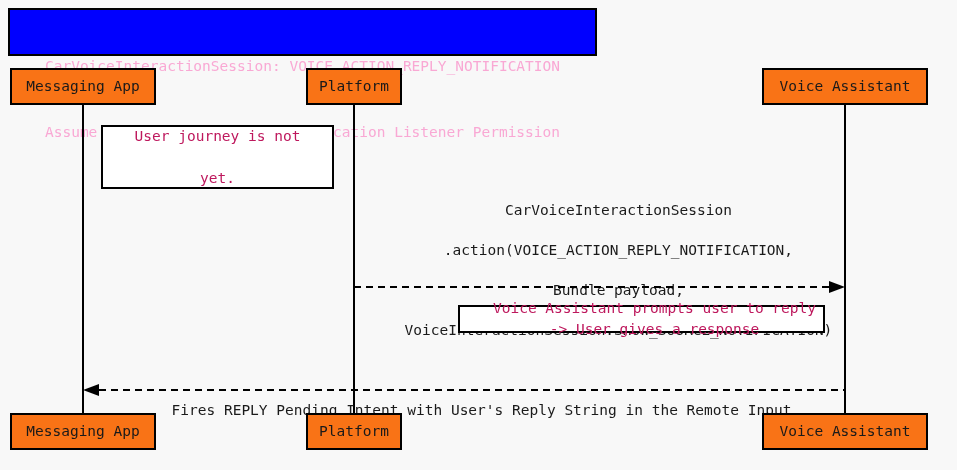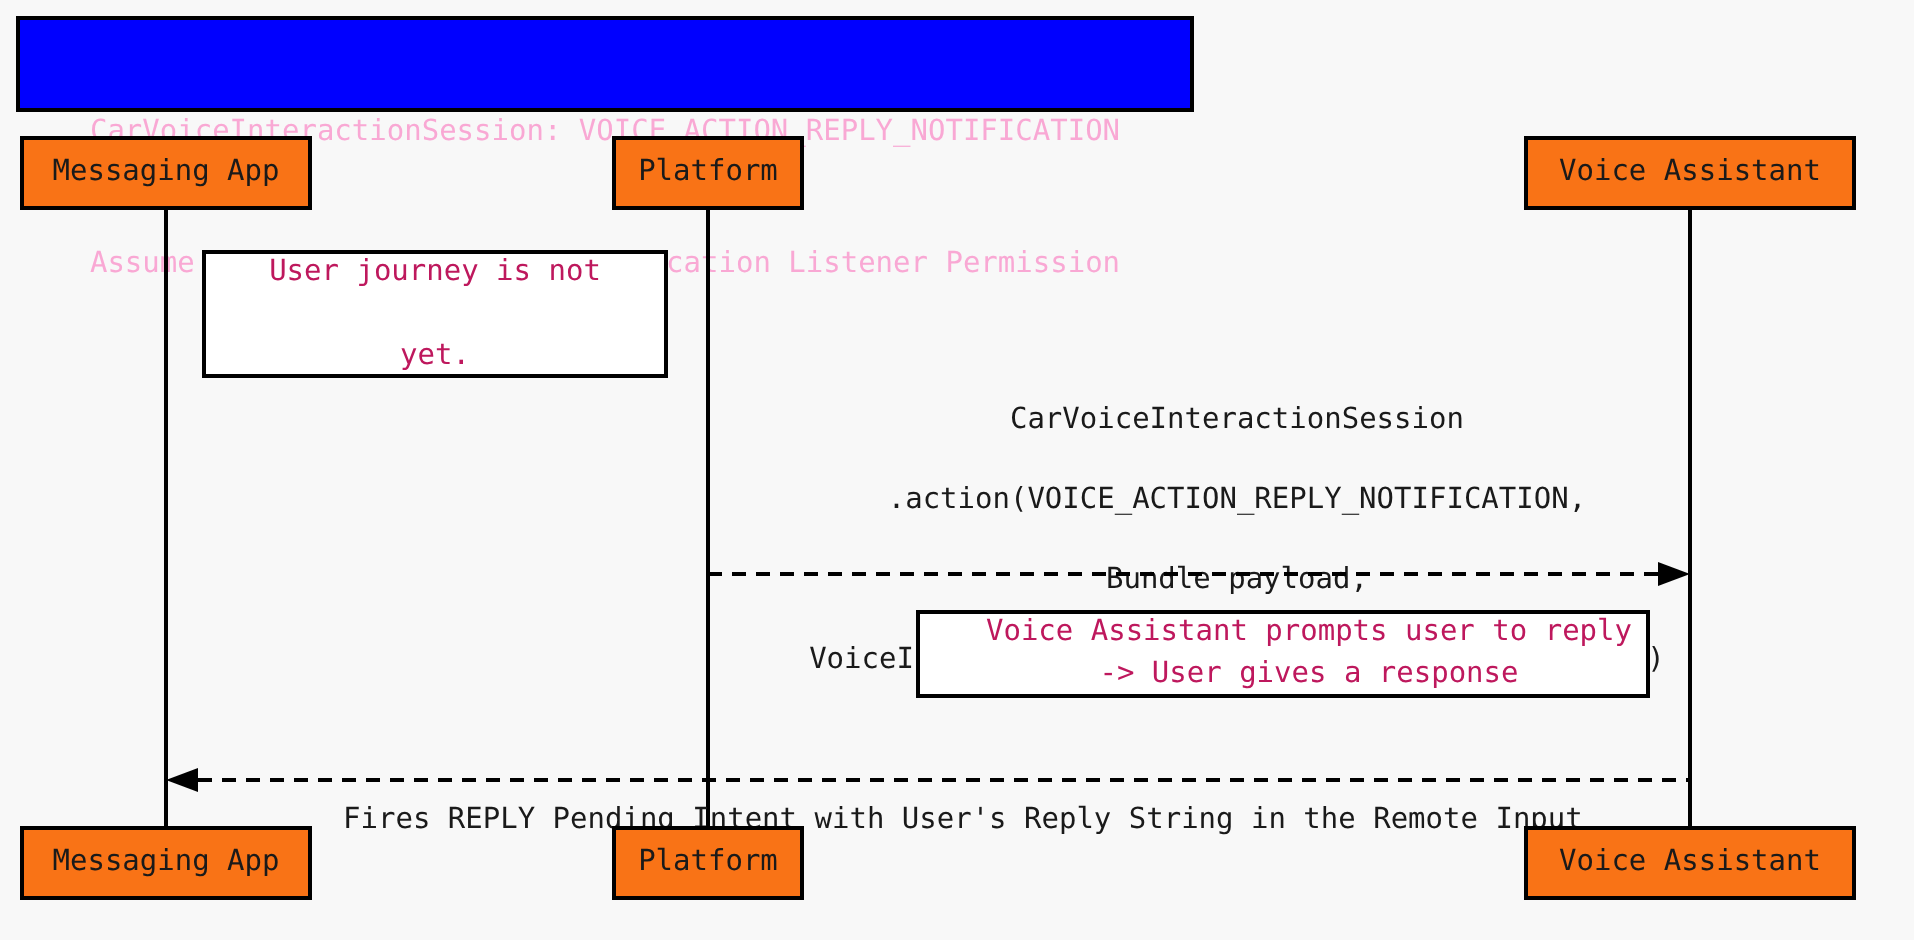--- a/index.html
+++ b/index.html
@@ -125,21 +125,21 @@
     <span>.action(VOICE_ACTION_REPLY_NOTIFICATION,</span><br>
     <span>Bundle payload,</span><br>
     <span>VoiceInteractionSession.SHOW_SOURCE_NOTIFICATION)</span>
   </div>
 
   <svg class="arrow-svg" style="left:354px; top:280px;" width="491" height="14" viewBox="0 0 491 14">
     <line x1="0" y1="7" x2="478" y2="7" stroke="#000000" stroke-width="2" stroke-dasharray="7,5"></line>
     <polygon points="491,7 475,1 475,13" fill="#000000"></polygon>
   </svg>
 
-  <div class="note" style="left:458px; top:305px; width:367px; height:44px;padding-left:26px;">
+  <div class="note" style="left:458px; top:305px; width:367px; height:28px;padding-left:26px;">
     <span class="note-text"><span>Voice Assistant prompts user to reply</span><br><span>-&gt; User gives a response</span></span>
   </div>
 
   <div class="msg-label" style="left:84px; top:380px; width:760px;">
     <span>Fires REPLY Pending Intent with User's Reply String in the Remote Input</span>
   </div>
 
   <svg class="arrow-svg" style="left:83px; top:383px;" width="762" height="14" viewBox="0 0 762 14">
     <line x1="16" y1="7" x2="762" y2="7" stroke="#000000" stroke-width="2" stroke-dasharray="7,5"></line>
     <polygon points="0,7 16,1 16,13" fill="#000000"></polygon>

